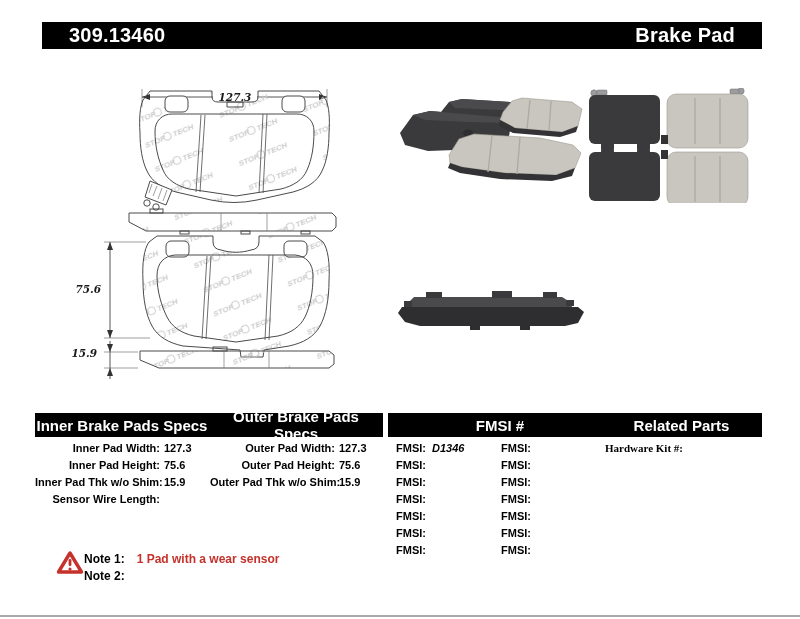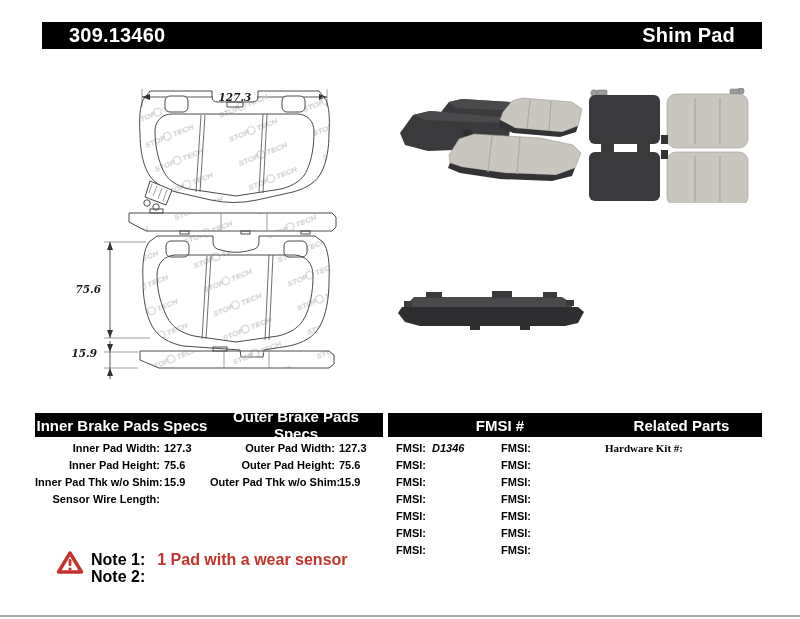--- a/index.html
+++ b/index.html
@@ -21,21 +21,21 @@
   .spec-label{width:125px;text-align:right;}
   .spec-value{margin-left:4px;}
   #inner-col{left:35px;top:440px;}
   #outer-col{left:210px;top:440px;}
   .fmsi-col .spec-label{width:34px;}
   .fmsi-col .spec-value{margin-left:6px;font-style:italic;}
   #fmsi-left{left:392px;top:440px;}
   #fmsi-right{left:497px;top:440px;}
   #related-col{left:605px;top:440px;}
   #related-col .spec-label{width:auto;text-align:left;font-family:Liberation Serif, serif;}
-  #notes{left:91px;top:551px;font-size:16px;font-weight:bold;line-height:17px;}
+  #notes{left:84px;top:551px;font-size:12px;font-weight:bold;line-height:17px;}
   .note-row{display:flex;white-space:nowrap;}
   .note-text{margin-left:12px;color:var(--accent_red,#c5312b);}
   #note-icon{left:56px;top:550px;}
   #page-edge{left:0;top:615px;width:800px;height:2px;background:#a9a9a9;}
   
   .outline{fill:none;stroke:#4a4a4a;stroke-width:1;}
   .wm-fill{fill:url(#wm);stroke:#4a4a4a;stroke-width:1;}
   .hole{fill:#fff;stroke:#4a4a4a;stroke-width:1;}
   .thin{stroke:#777;stroke-width:.7;fill:none;}
   .slot{stroke:#4a4a4a;stroke-width:.8;fill:none;}
@@ -52,21 +52,21 @@
   .pad-slot{stroke:#aeaba4;stroke-width:1.4;fill:none;}
   .sensor-metal{fill:#9c9c9e;stroke:#6e6e70;stroke-width:.5;}
   .warn-tri{fill:#fff;stroke:var(--accent_red,#c5312b);stroke-width:3.4;stroke-linejoin:round;}
   .warn-mark{fill:var(--accent_red,#c5312b);}
 </style>
 </head>
 <body>
 
 <div id="top-bar" class="abs black-bar">
   <span>309.13460</span>
-  <span>Shim Pad</span>
+  <span>Brake Pad</span>
 </div>
 
 <svg class="abs" style="left:40px;top:60px;" width="340" height="330" viewBox="40 60 340 330">
   <defs>
     <pattern id="wm" width="80" height="26" patternUnits="userSpaceOnUse" patternTransform="rotate(-22)">
       <text x="0" y="10" class="wm-text">STOP</text>
       <circle cx="24" cy="7" r="4" fill="none" stroke="#cacaca" stroke-width="1"></circle>
       <text x="30" y="10" class="wm-text">TECH</text>
     </pattern>
   </defs>

